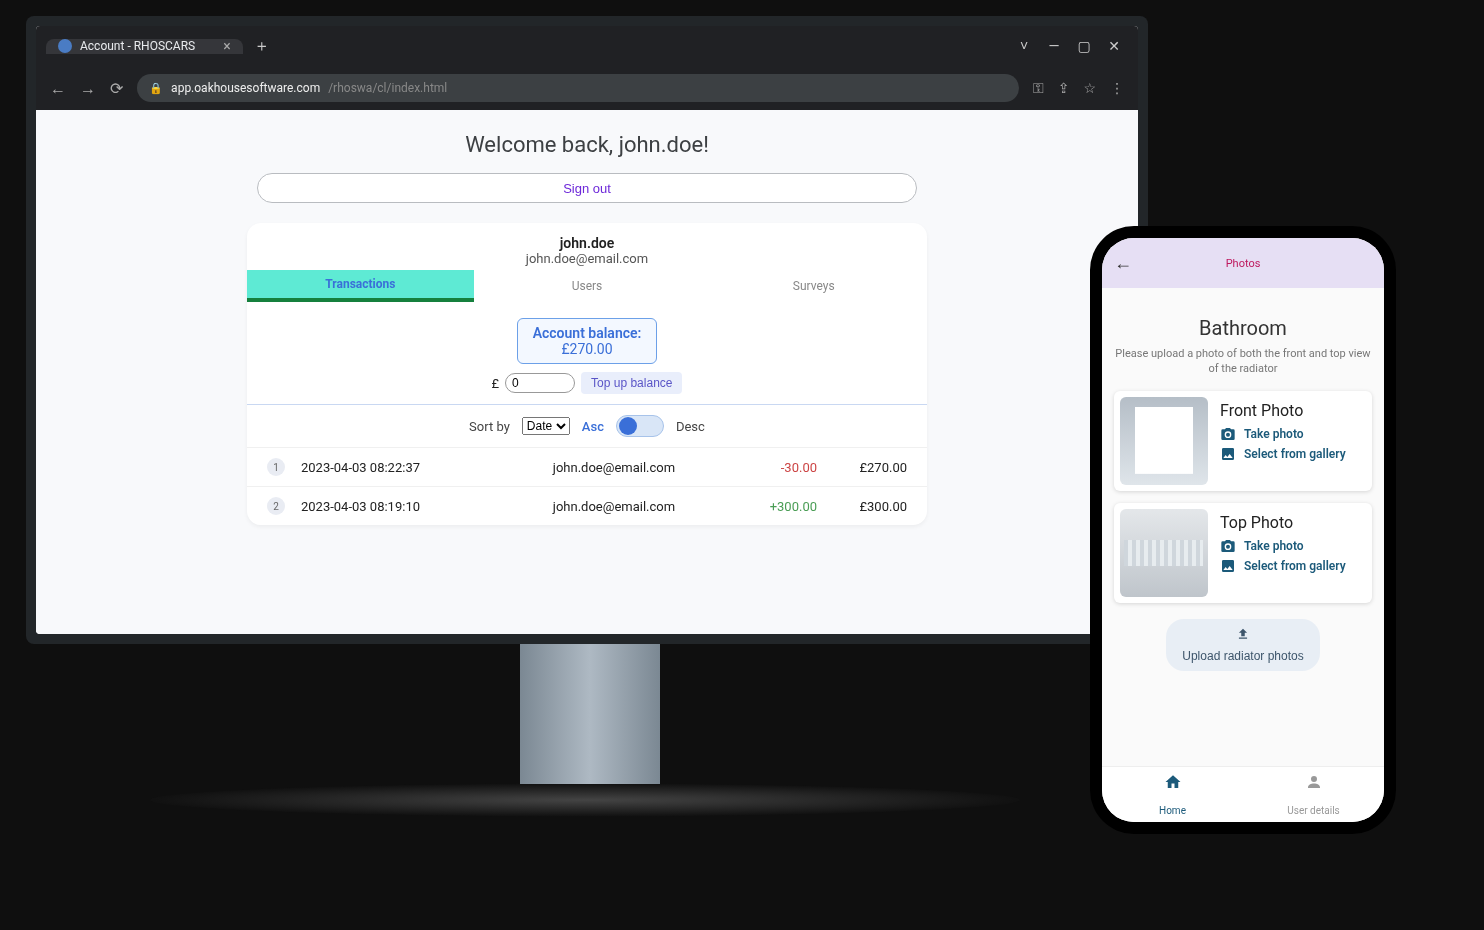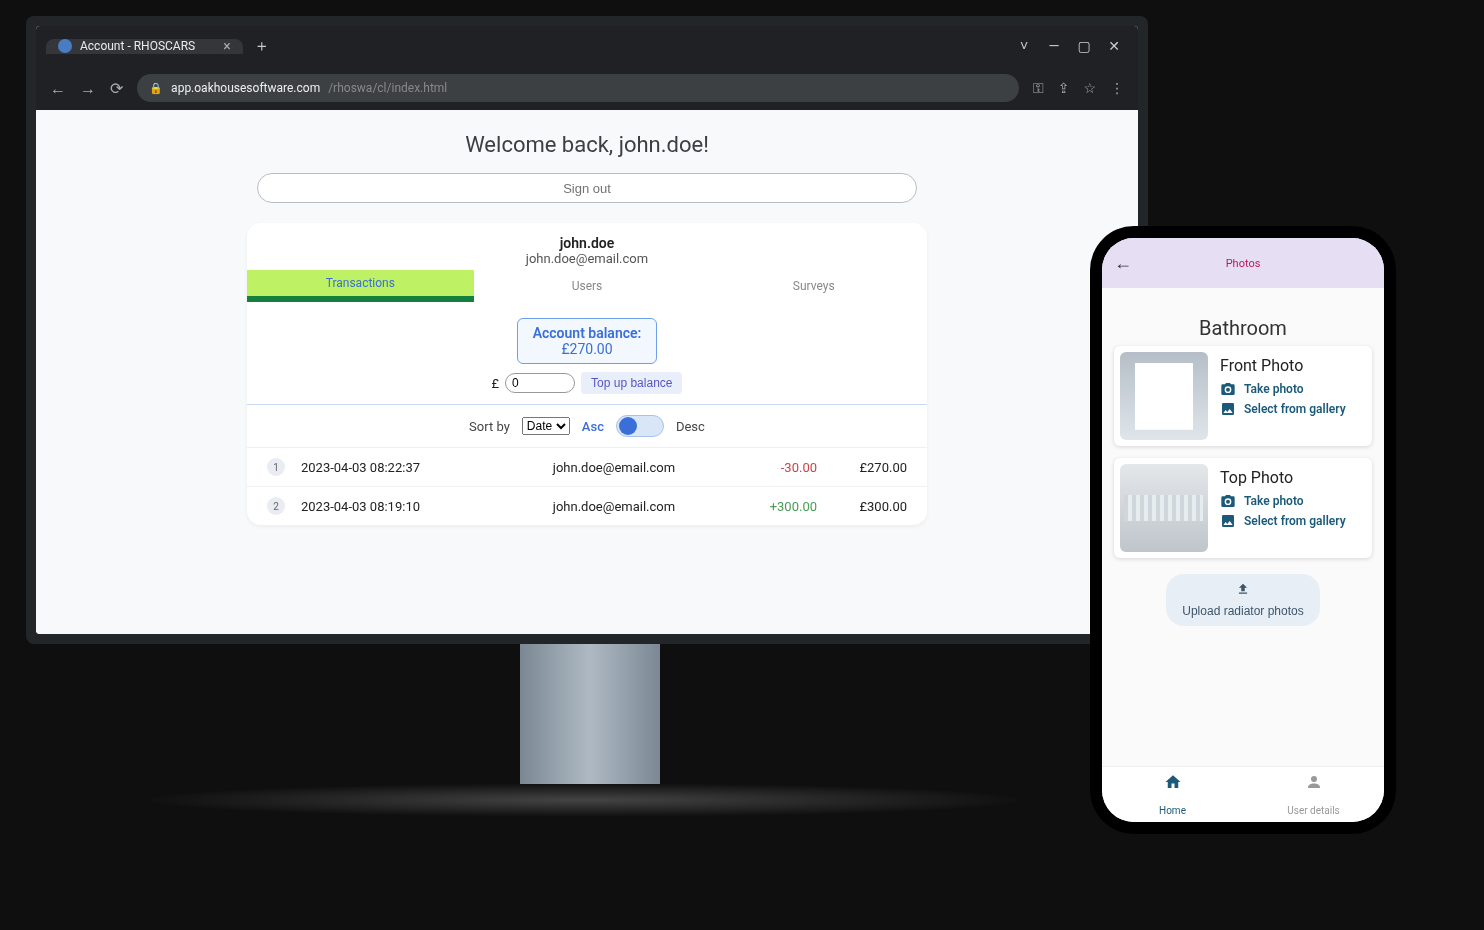--- a/index.html
+++ b/index.html
@@ -120,21 +120,21 @@
     font-size: 22px; color:#3d4043;
     margin-bottom: 16px;
   }
   .signout {
     display:block;
     margin: 0 auto 20px auto;
     width: 660px; height: 30px;
     border: 1px solid #b9bcc0;
     border-radius: 16px;
     background: #fff;
-    font-size: 13px; color:#737373;
+    font-size: 13px; color:#6d28d9;
     cursor:pointer;
   }
   .card {
     width: 680px;
     margin: 0 auto;
     background:#fff;
     border-radius: 14px;
     box-shadow: 0 2px 4px rgba(0,0,0,0.05);
     overflow:hidden;
   }
@@ -144,23 +144,23 @@
   .tabsrow { display:flex; }
   .apptab {
     flex:1;
     height:32px;
     display:flex;align-items:center;justify-content:center;
     font-size:12px; color:#888;
     cursor:pointer;
   }
   .apptab.active {
     color:#3a6fd8;
-    font-weight:400;
-    background:#bef264;
-    border-bottom: 6px solid #15803d;
+    font-weight:700;
+    background:#5eead4;
+    border-bottom: 4px solid #15803d;
   }
   .balance-box {
     margin: 16px auto 8px auto;
     width: 140px;
     padding: 6px 4px;
     border: 1px solid #6ca0e8;
     border-radius: 6px;
     color:#3a6fd8;
     font-size: 14px;
     font-weight:600;
@@ -421,20 +421,21 @@
 </div>
 
 <div class="phone">
   <div class="phone-screen">
     <div class="phone-header">
       <span class="back">←</span>
       <span class="title">Photos</span>
     </div>
     <div class="phone-body">
       <div class="room">Bathroom</div>
+      <div class="instr">Please upload a photo of both the front and top view of the radiator</div>
 
       
       <div class="photo-card front">
         <div class="thumb"></div>
         <div class="meta">
           <div class="ptitle">Front Photo</div>
           <div class="paction">
             <svg viewBox="0 0 24 24">
                 <path d="M9 3l-1.5 2H4a2 2 0 0 0-2 2v12a2 2 0 0 0 2 2h16a2 2 0 0 0 2-2V7a2 2 0 0 0-2-2h-3.5L15 3H9zm3 5a5 5 0 1 1 0 10 5 5 0 0 1 0-10zm0 2a3 3 0 1 0 0 6 3 3 0 0 0 0-6z"></path>
               </svg>

